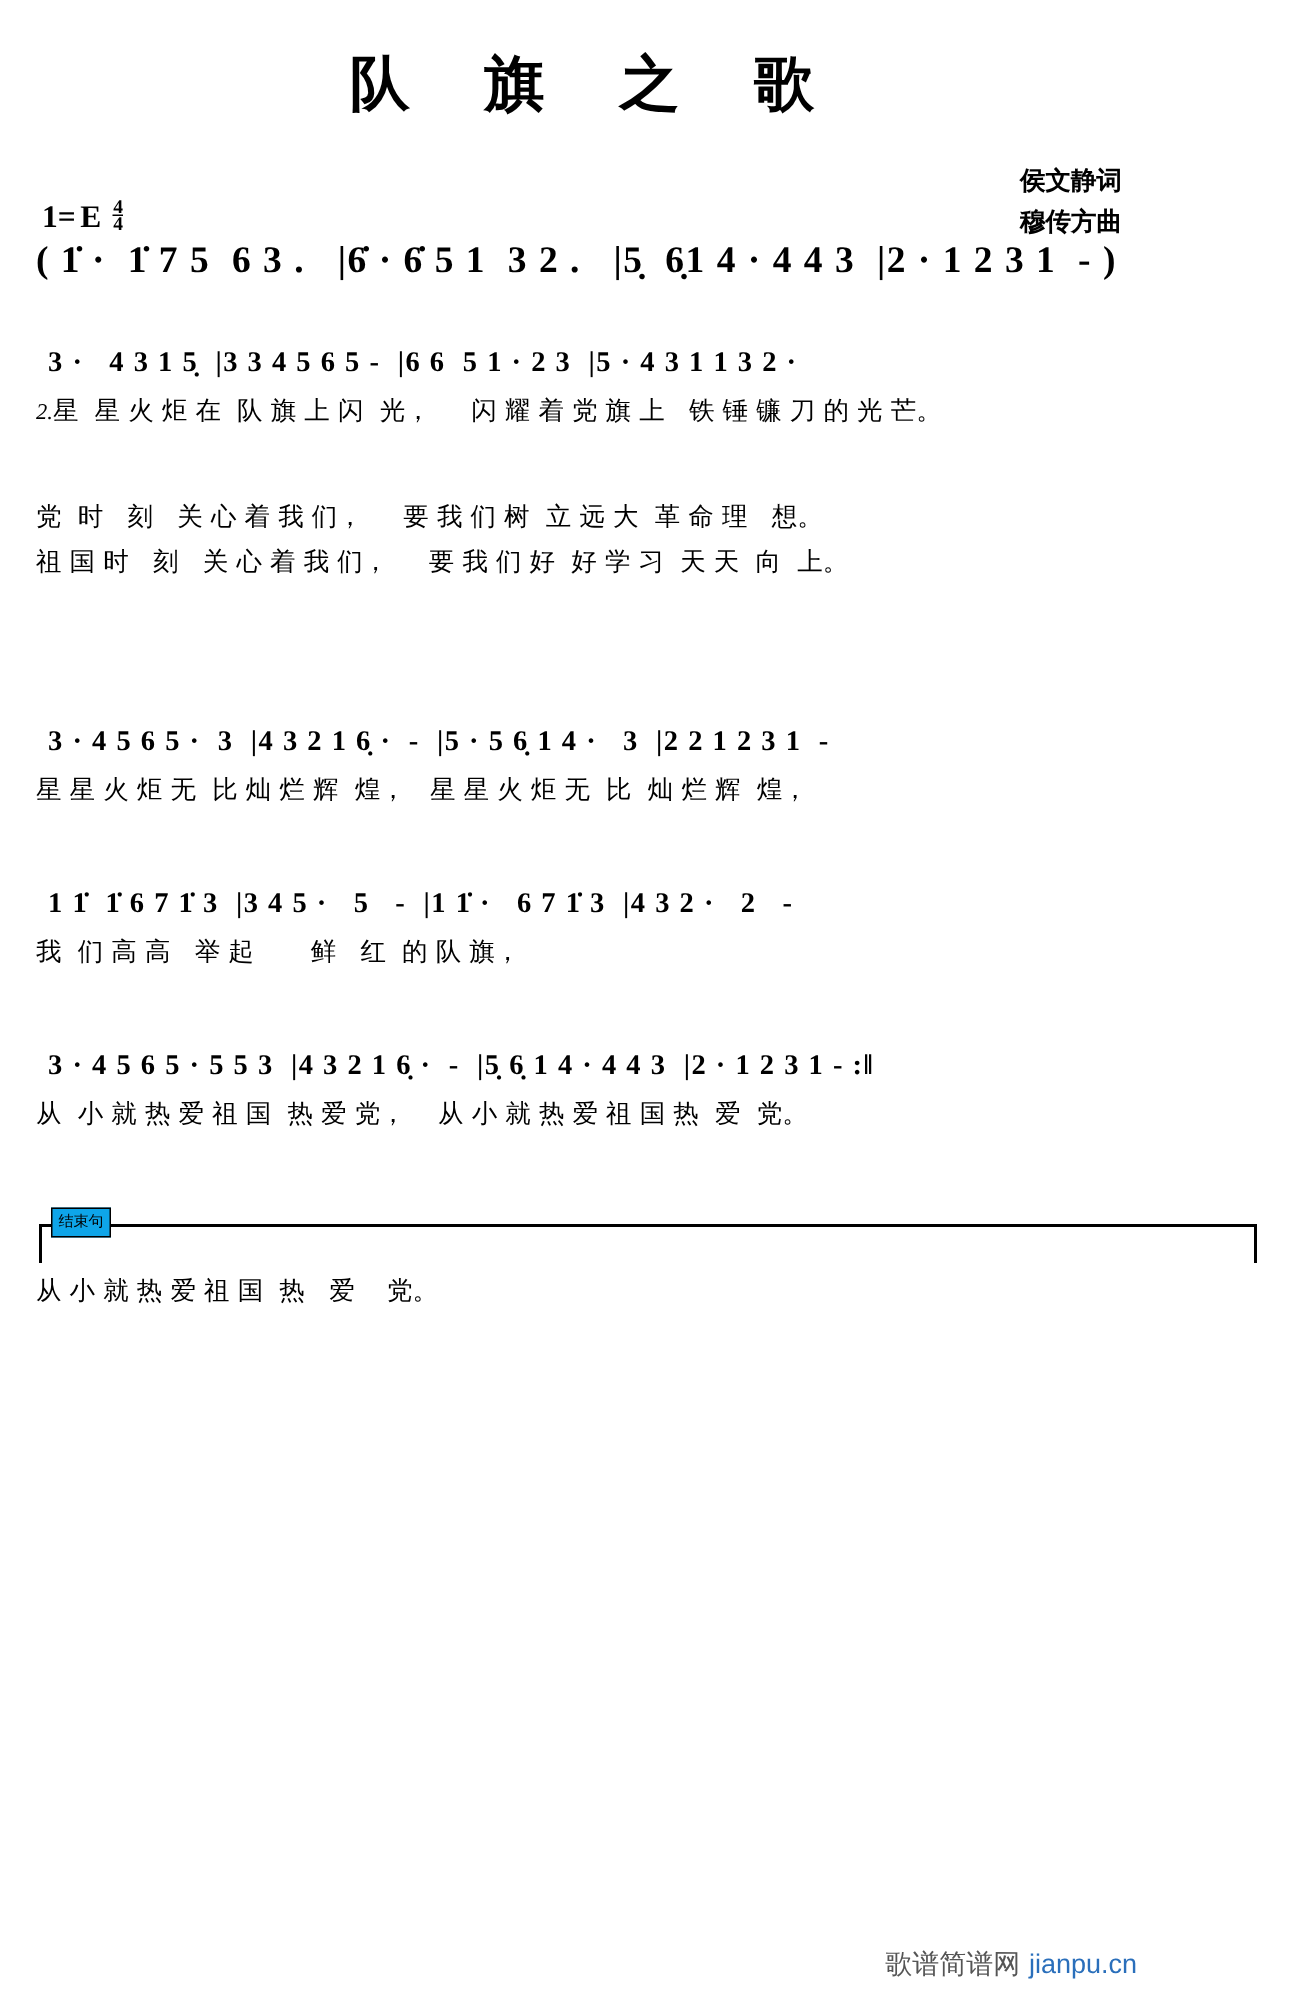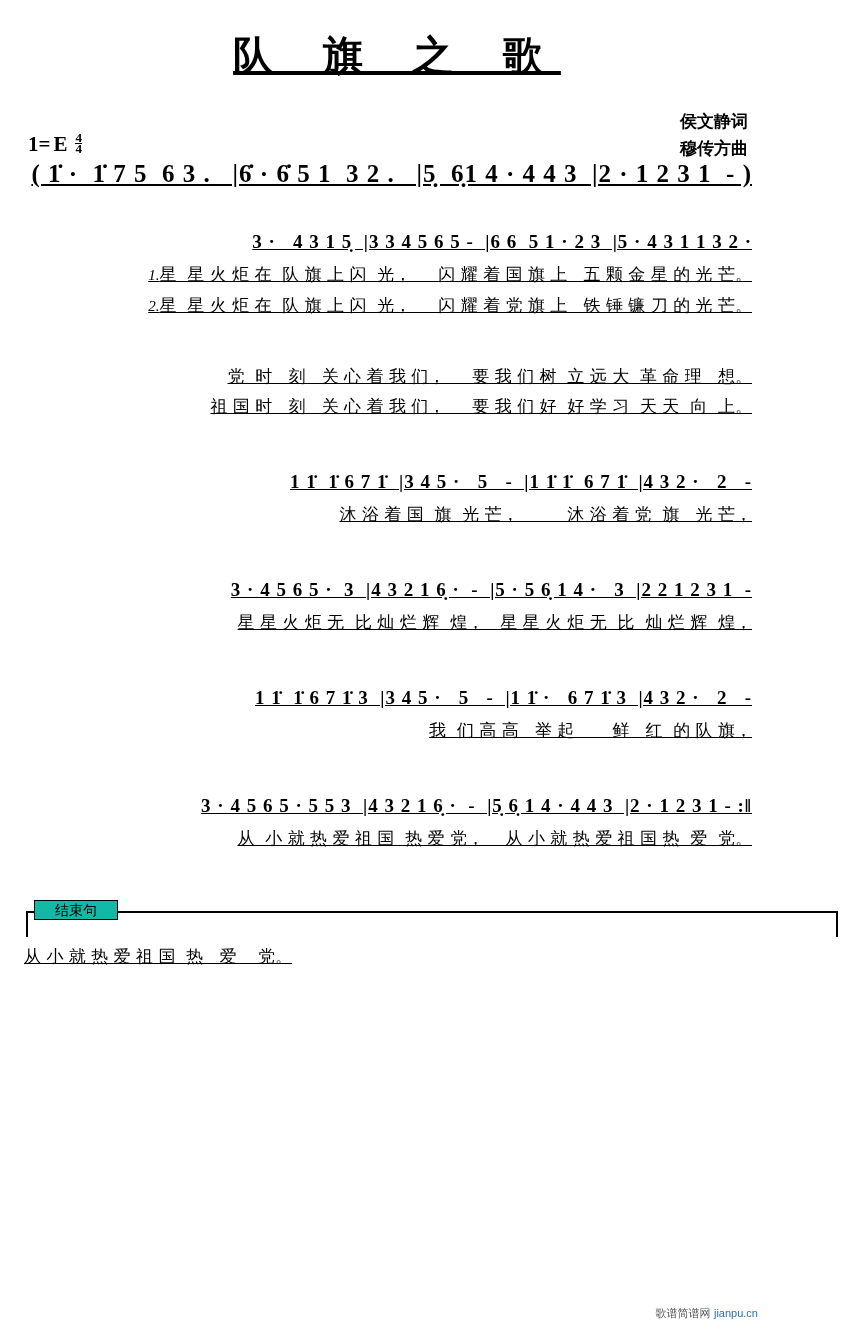--- a/index.html
+++ b/index.html
@@ -13,21 +13,20 @@
     position: relative;
     font-family: "Liberation Serif", serif;
     color: #000000;
     overflow: hidden;
   }
   .sheet {
     position: relative;
     width: 776px;
     height: 1331px;
     box-sizing: border-box;
-    text-decoration: underline;
   }
   
   .title {
     text-align: center;
     font-family: "DejaVu Sans", sans-serif;
     font-weight: bold;
     font-size: 40px;
     letter-spacing: 18px;
     padding-top: 28px;
     padding-left: 18px;
@@ -64,21 +63,20 @@
     position: relative;
     top: -1px;
   }
   .keysig .meter .num { display: block; }
   .keysig .meter .den { display: block; border-top: 1.6px solid #000; }
 
   
   .system {
     position: relative;
     margin: 0 24px;
-    text-align: right;
   }
   .notes {
     font-family: "Liberation Serif", serif;
     font-weight: bold;
     font-size: 19px;
     letter-spacing: 1px;
     white-space: pre;
     line-height: 34px;
   }
   .lyrics {
@@ -109,35 +107,35 @@
     height: 26px;
     border-left: 2px solid #000;
     border-top: 2px solid #000;
     border-right: 2px solid #000;
     box-sizing: border-box;
   }
   .ending-label {
     position: absolute;
     left: 10px;
     top: -11px;
-    background: #14b8a6;
+    background: #0ea5e9;
     border: 1.5px solid #000;
     font-family: "DejaVu Sans", sans-serif;
-    font-size: 14px;
-    padding: 1px 20px;
+    font-size: 10px;
+    padding: 1px 4px;
     line-height: 16px;
   }
 
   
   .footer {
     position: absolute;
     right: 18px;
     bottom: 10px;
     font-family: "DejaVu Sans", sans-serif;
-    font-size: 11px;
+    font-size: 18px;
     color: #6b6b6b;
   }
   .footer .cn { color: #555; }
   .footer .site { color: #2a6fbb; font-family: "Liberation Sans", sans-serif; }
 
   
   .verse-no {
     font-family: "Liberation Serif", serif;
     font-size: 15px;
     font-style: italic;
@@ -167,37 +165,32 @@
   <div style="height:74px"></div>
 
   <div class="system intro">
     <div class="notes">( 1̇ ·  1̇ 7 5  6 3 .   |6̇ · 6̇ 5 1  3 2 .   |5̣  6̣1 4 · 4 4 3  |2 · 1 2 3 1  - )</div>
   </div>
 
   <div class="sys-gap" style="height:34px"></div>
 
   <div class="system">
     <div class="notes indent-1">3 ·   4 3 1 5̣  |3 3 4 5 6 5 -  |6 6  5 1 · 2 3  |5 · 4 3 1 1 3 2 ·</div>
-    <div class="lyrics"><span class="verse-no">1.</span><span>星  星 火 炬 在  队 旗 上 闪  光，     闪 耀 着 国 旗 上   五 颗 金 星 的 光 芒。</span></div>
     <div class="lyrics"><span class="verse-no">2.</span><span>星  星 火 炬 在  队 旗 上 闪  光，     闪 耀 着 党 旗 上   铁 锤 镰 刀 的 光 芒。</span></div>
   </div>
 
   <div class="sys-gap" style="height:40px"></div>
 
   <div class="system">
     <div class="lyrics"><span>党  时   刻   关 心 着 我 们，     要 我 们 树  立 远 大  革 命 理   想。</span></div>
     <div class="lyrics"><span>祖 国 时   刻   关 心 着 我 们，     要 我 们 好  好 学 习  天 天  向  上。</span></div>
   </div>
 
   <div class="sys-gap" style="height:44px"></div>
 
-  <div class="system">
-    <div class="notes indent-1">1 1̇  1̇ 6 7 1̇  |3 4 5 ·   5   -  |1 1̇ 1̇  6 7 1̇  |4 3 2 ·   2   -</div>
-    <div class="lyrics"><span>沐 浴 着 国  旗  光 芒，         沐 浴 着 党  旗   光 芒，</span></div>
-  </div>
 
   <div class="sys-gap" style="height:44px"></div>
 
   <div class="system">
     <div class="notes indent-1">3 · 4 5 6 5 ·  3  |4 3 2 1 6̣ ·  -  |5 · 5 6̣ 1 4 ·   3  |2 2 1 2 3 1  -</div>
     <div class="lyrics"><span>星 星 火 炬 无  比 灿 烂 辉  煌，   星 星 火 炬 无  比  灿 烂 辉  煌，</span></div>
   </div>
 
   <div class="sys-gap" style="height:44px"></div>
 

